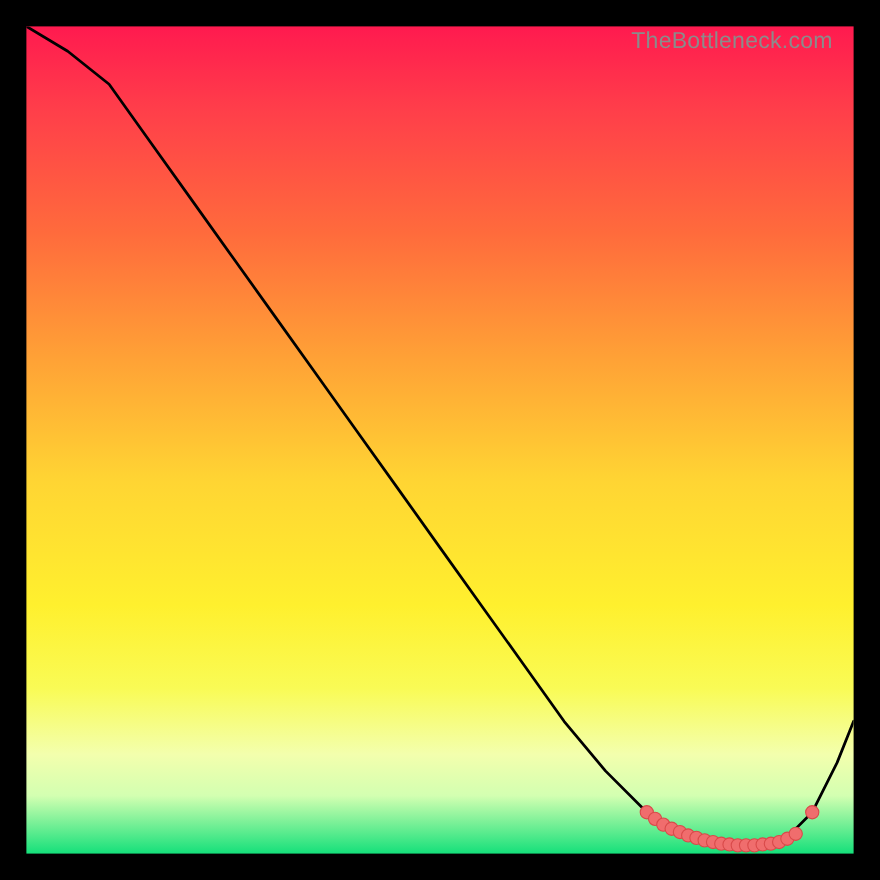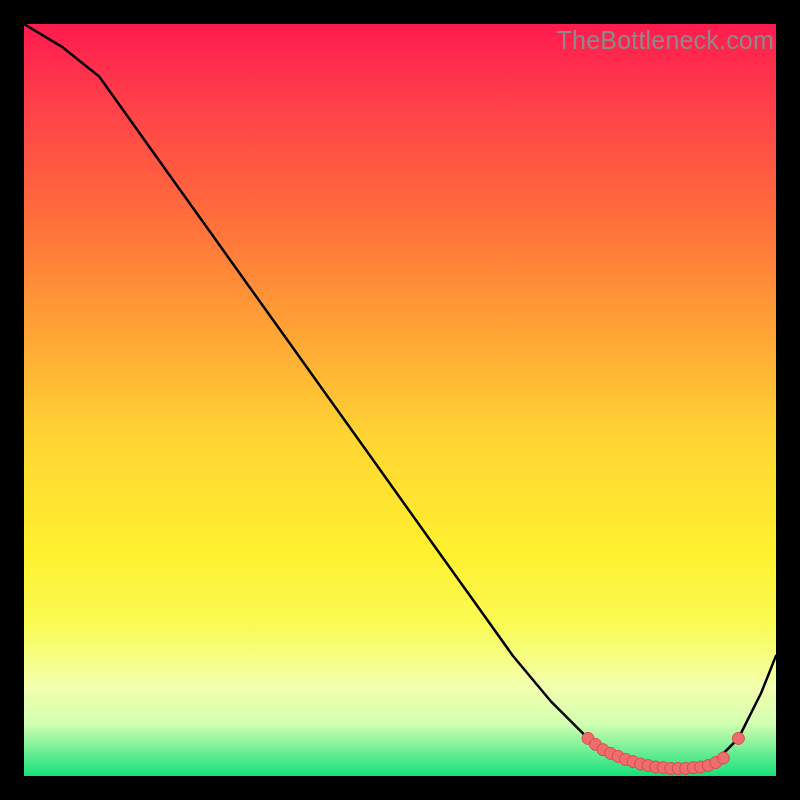--- a/index.html
+++ b/index.html
@@ -33,23 +33,23 @@
       #fff02e 70%,
       #f9fb55 80%,
       #f3ffad 88%,
       #d3ffb1 93%,
       #15e07a 100%
     );
   }
   .watermark {
     position: absolute;
     top: 2px;
-    right: 2px;
+    right: 19px;
     color: #8b8b8b;
-    font-size: 25px;
+    font-size: 21px;
     font-weight: 500;
     letter-spacing: 0.2px;
     user-select: none;
   }
   svg.curve {
     position: absolute;
     left: 0;
     top: 0;
     width: 752px;
     height: 752px;

